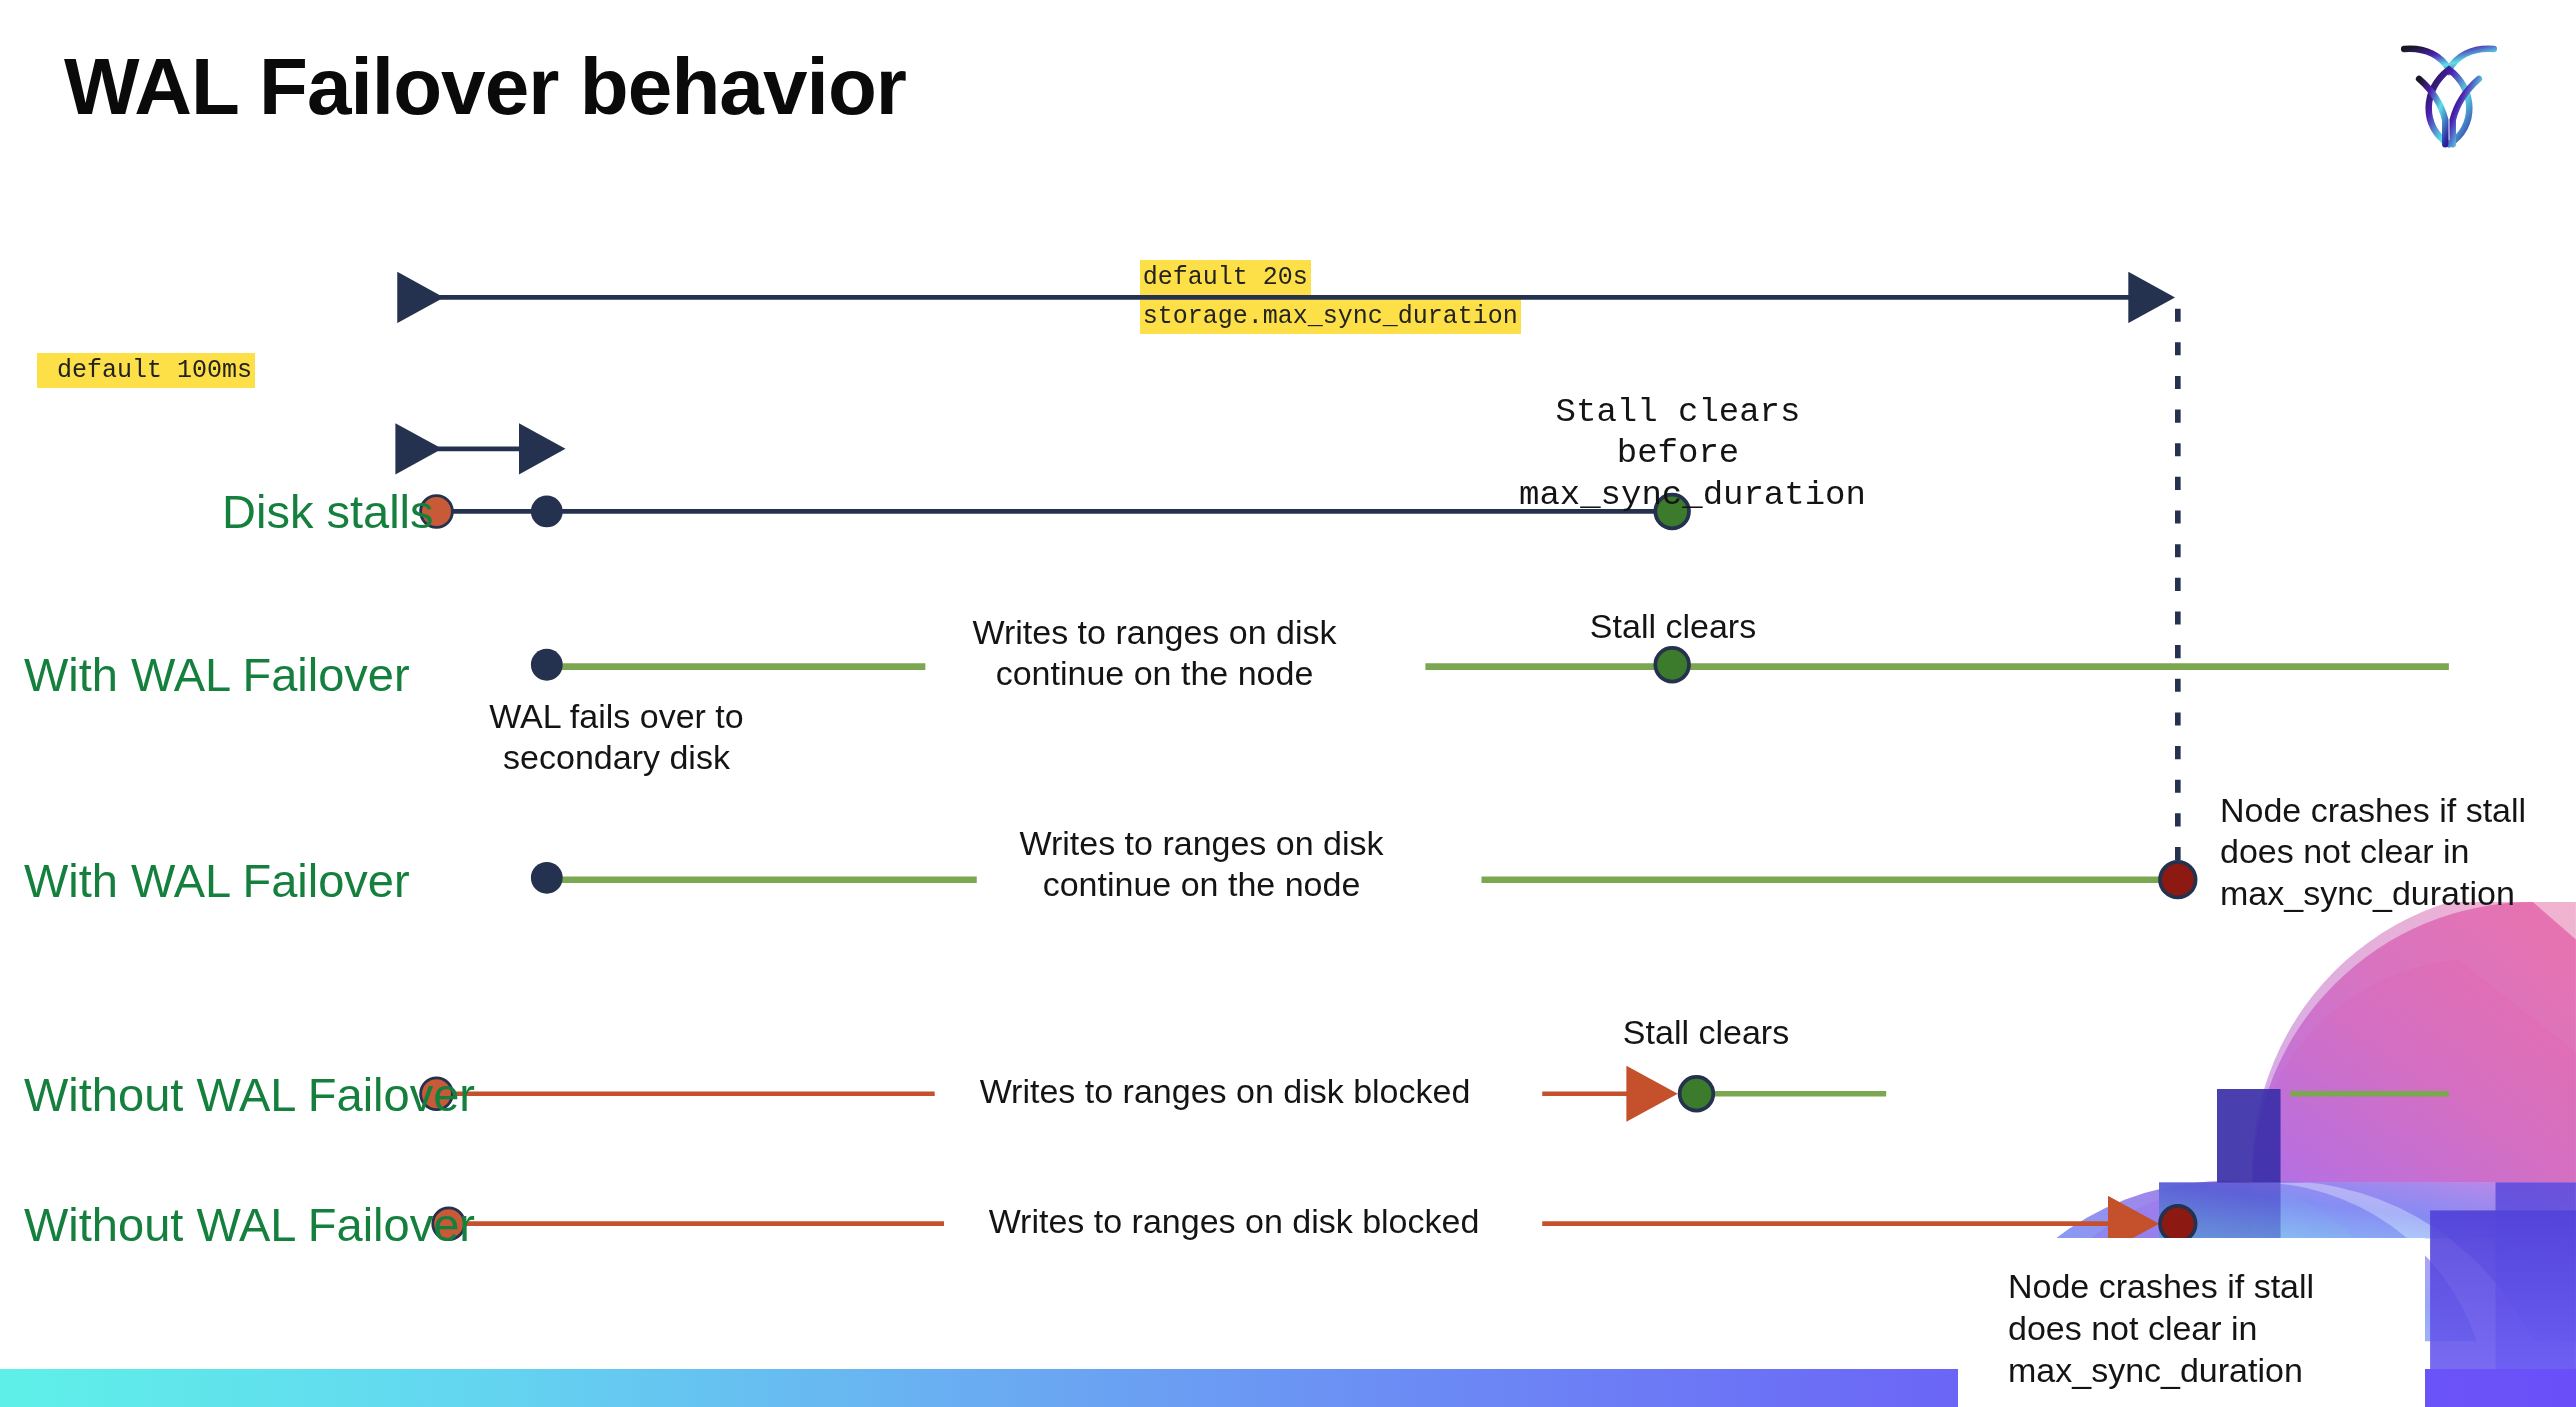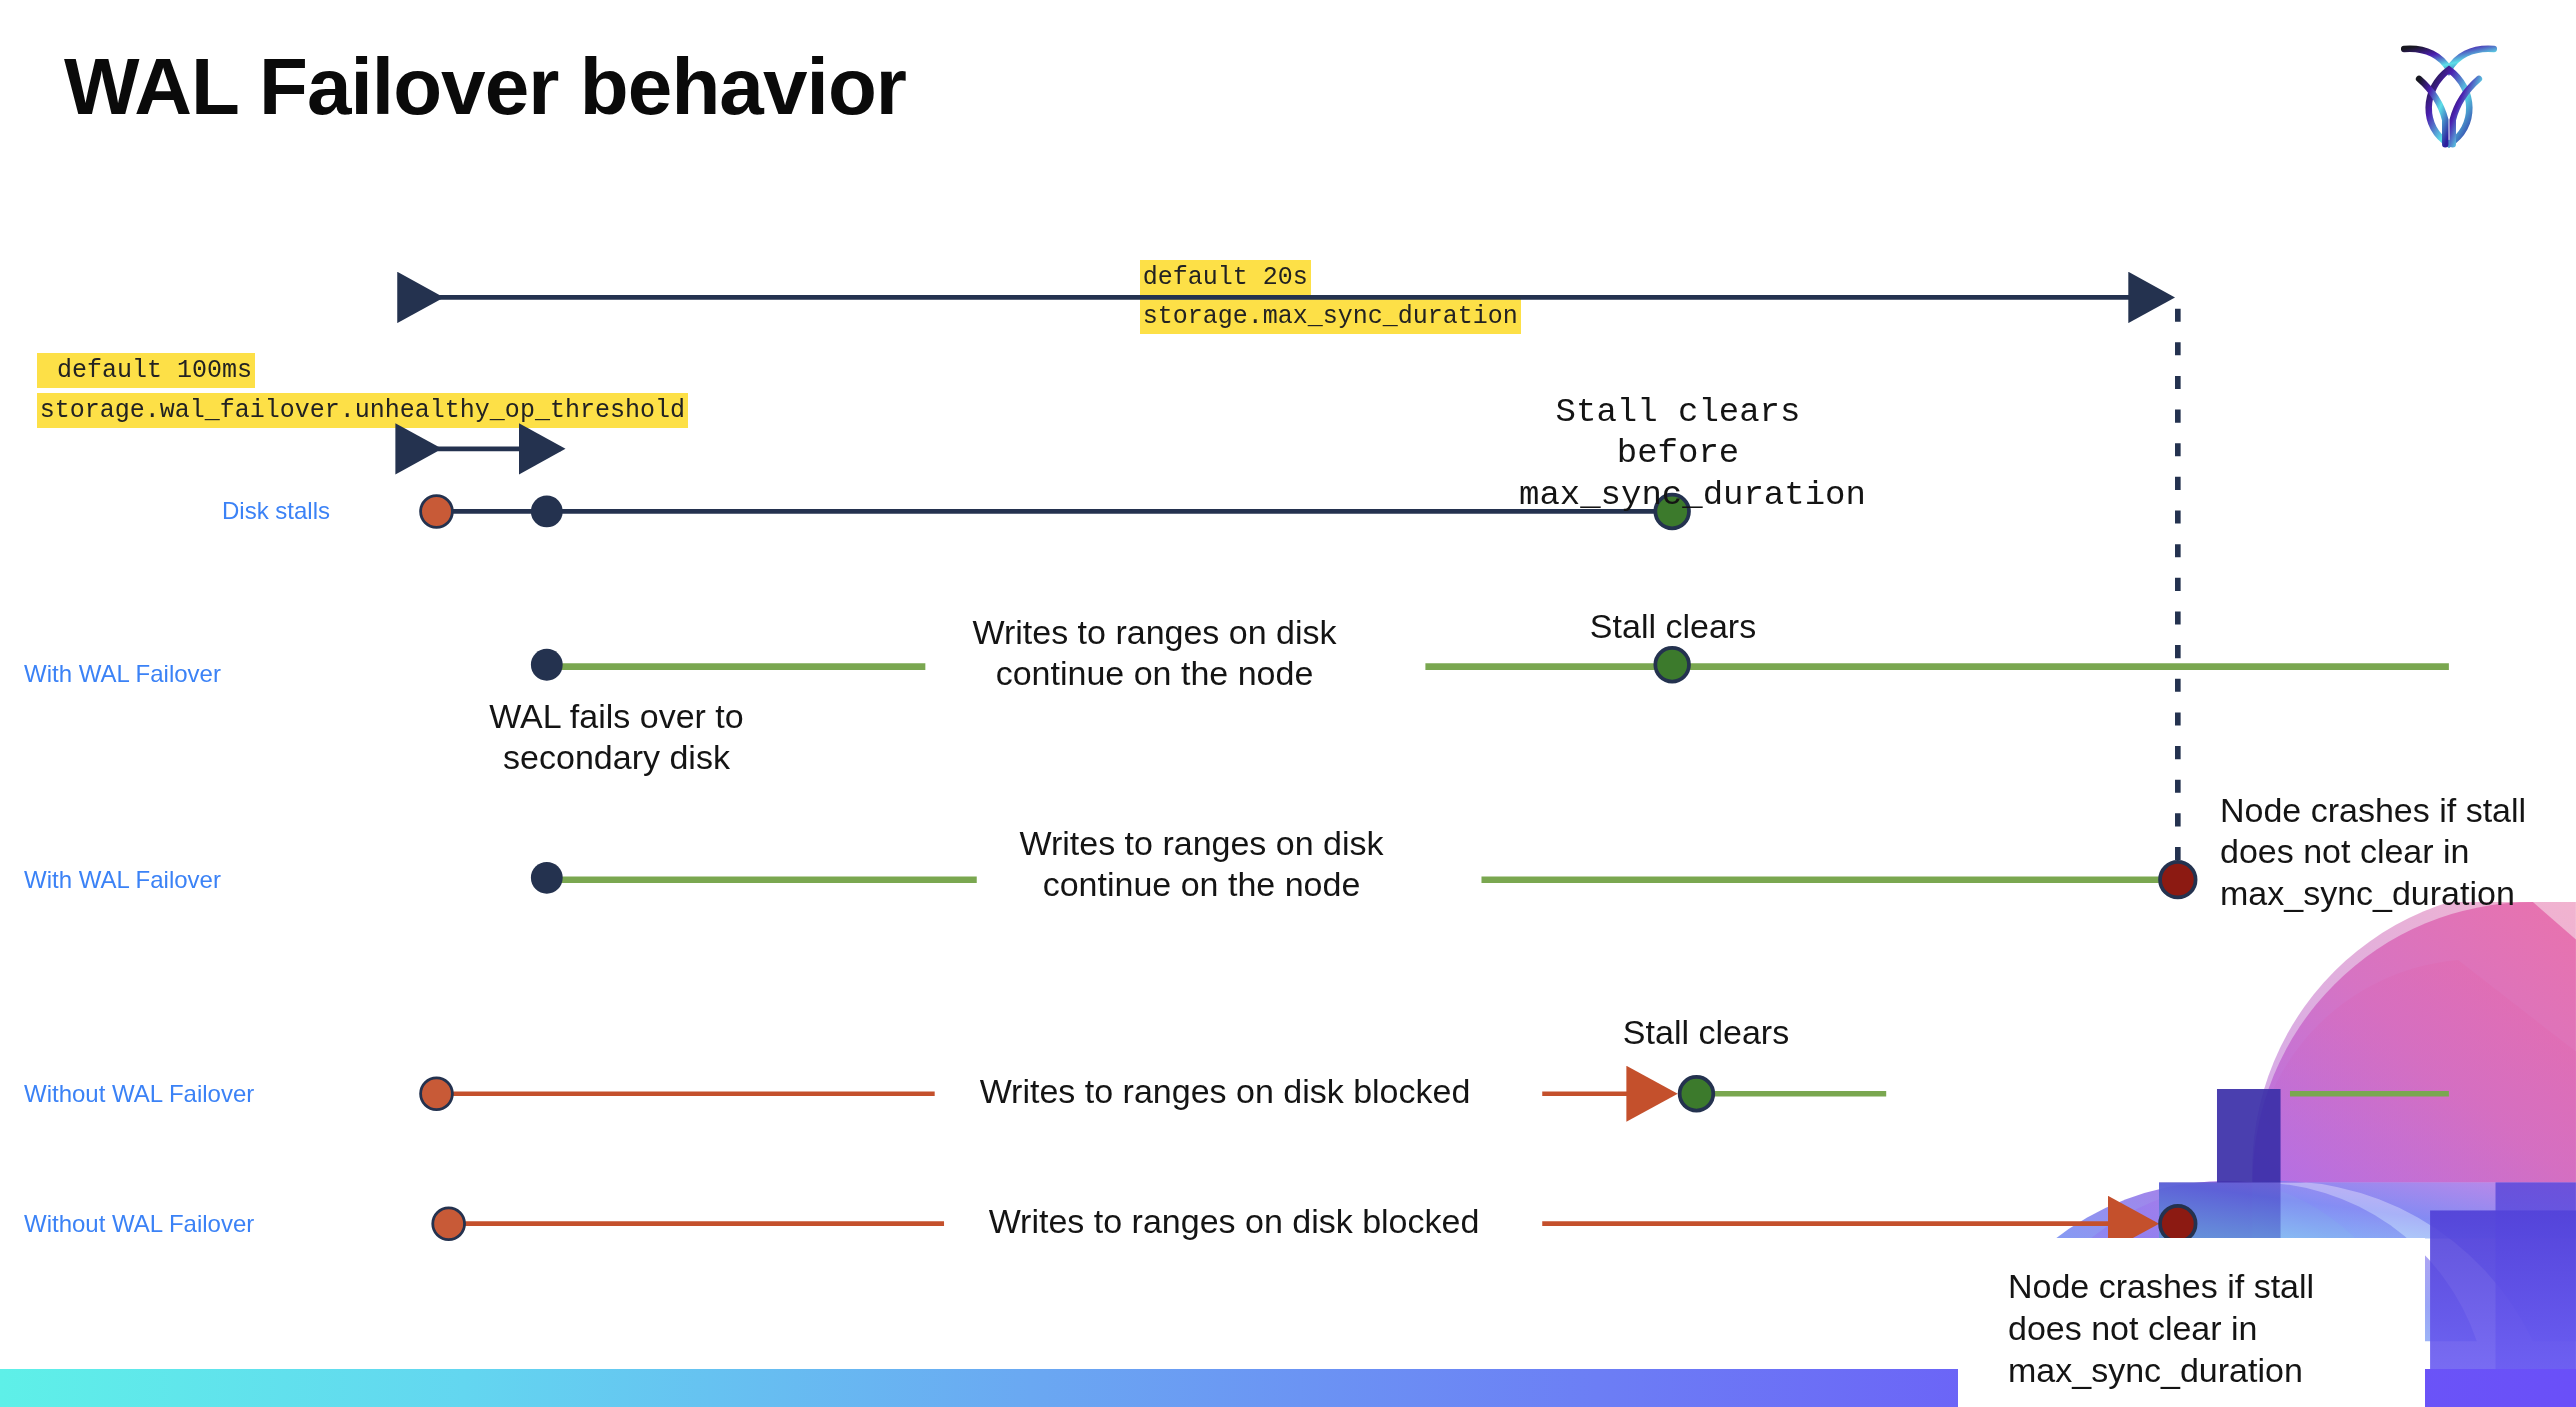--- a/index.html
+++ b/index.html
@@ -33,21 +33,21 @@
     font-family:"Liberation Mono","DejaVu Sans Mono",monospace;
     font-size:25px;color:#222;background:#fde047;
     line-height:1.32;white-space:pre;padding:0.9px 2.8px;
   }
 
   
   #wires{position:absolute;left:0;top:0;width:2576px;height:1408px;}
 
   
   .row-label{
-    position:absolute;font-size:24px;color:#3b82f6;white-space:nowrap;
+    position:absolute;font-size:47px;color:#15803d;white-space:nowrap;
     transform:translateY(-50%);
   }
 
   
   .note{
     position:absolute;font-size:34px;color:#141414;line-height:1.22;
     text-align:center;white-space:pre-line;
   }
   .note.left{text-align:left;}
 
@@ -138,21 +138,20 @@
       </g>
     </svg>
   </div>
 
   <div id="page-title">WAL Failover behavior</div>
 
   <div class="code-chip" style="left:1140px;top:260px;">default 20s</div>
   <div class="code-chip" style="left:1140px;top:299px;">storage.max_sync_duration</div>
 
   <div class="code-chip" style="left:37px;top:353px;padding-left:20px;">default 100ms</div>
-  <div class="code-chip" style="left:37px;top:393px;">storage.wal_failover.unhealthy_op_threshold</div>
 
   <svg id="wires" viewBox="0 0 2756 1506" xmlns="http://www.w3.org/2000/svg">
     <defs>
       <marker id="navy-arrow-r" markerWidth="11" markerHeight="11" refX="9" refY="5.5" orient="auto" markerUnits="strokeWidth">
         <path d="M0,0 L10,5.5 L0,11 Z" fill="#24324f"></path>
       </marker>
       <marker id="navy-arrow-l" markerWidth="11" markerHeight="11" refX="9" refY="5.5" orient="auto" markerUnits="strokeWidth">
         <path d="M0,0 L10,5.5 L0,11 Z" fill="#24324f"></path>
       </marker>
       <marker id="orange-arrow-r" markerWidth="12" markerHeight="12" refX="10" refY="6" orient="auto" markerUnits="strokeWidth">

